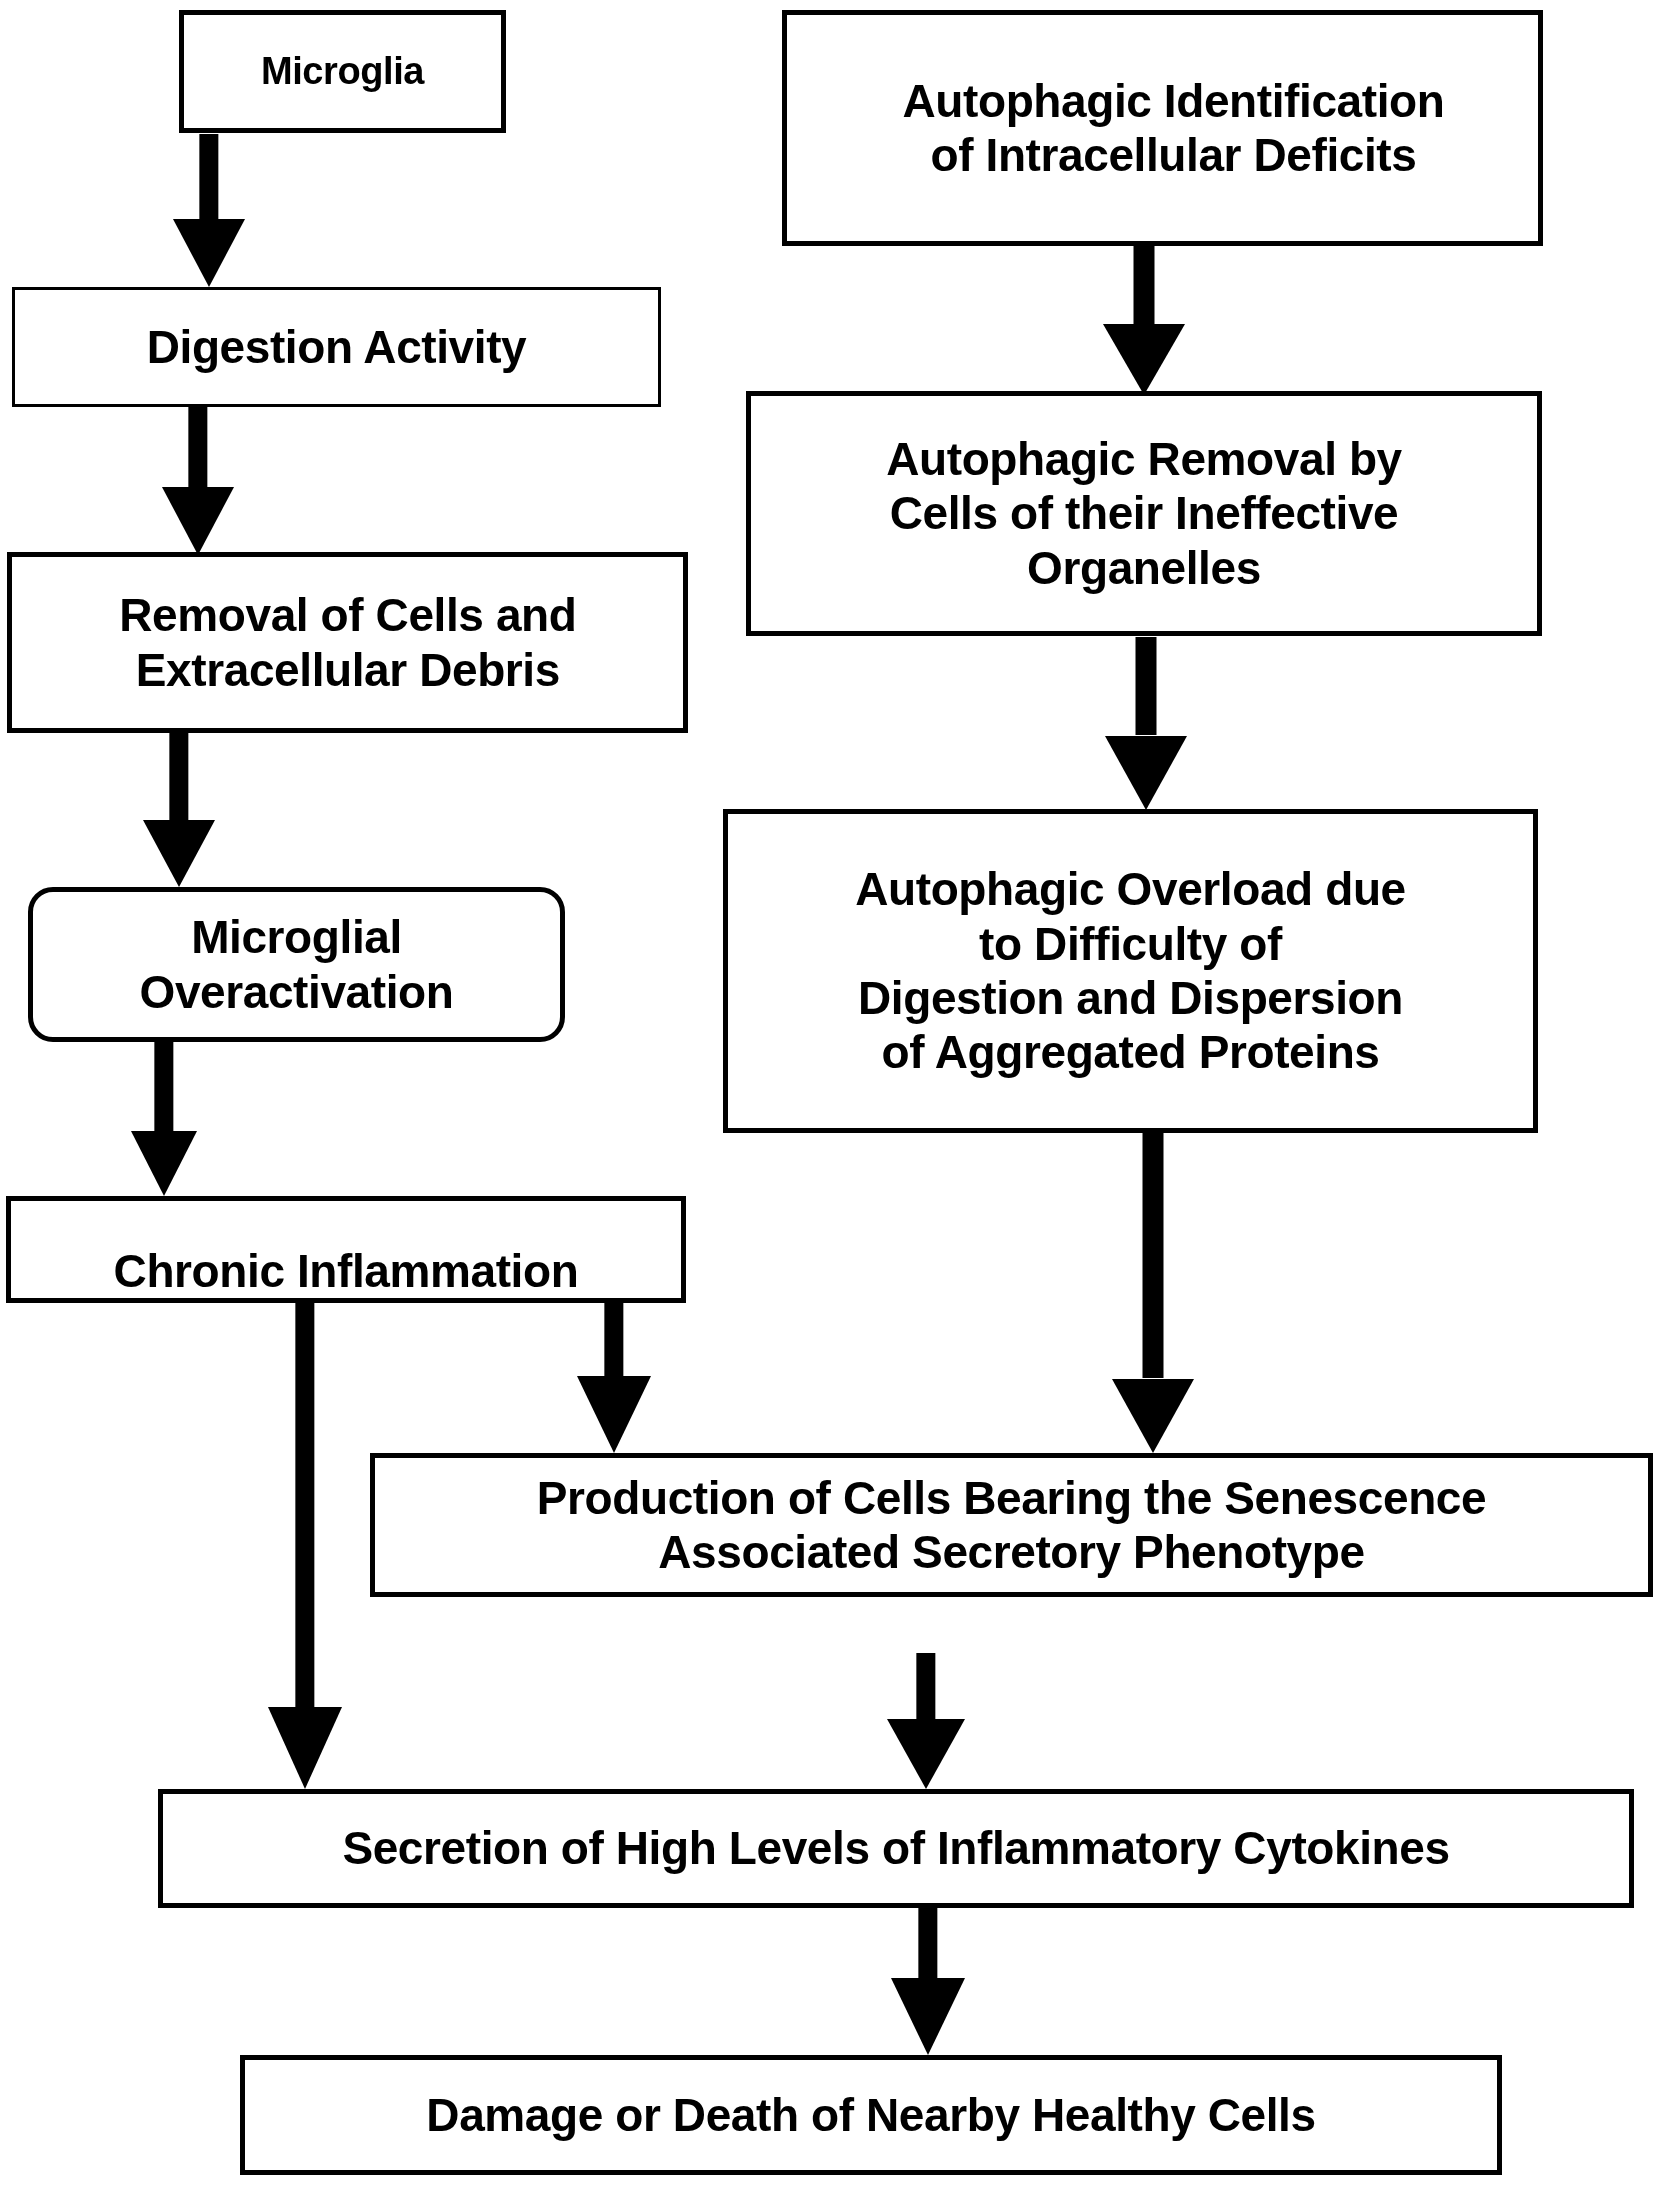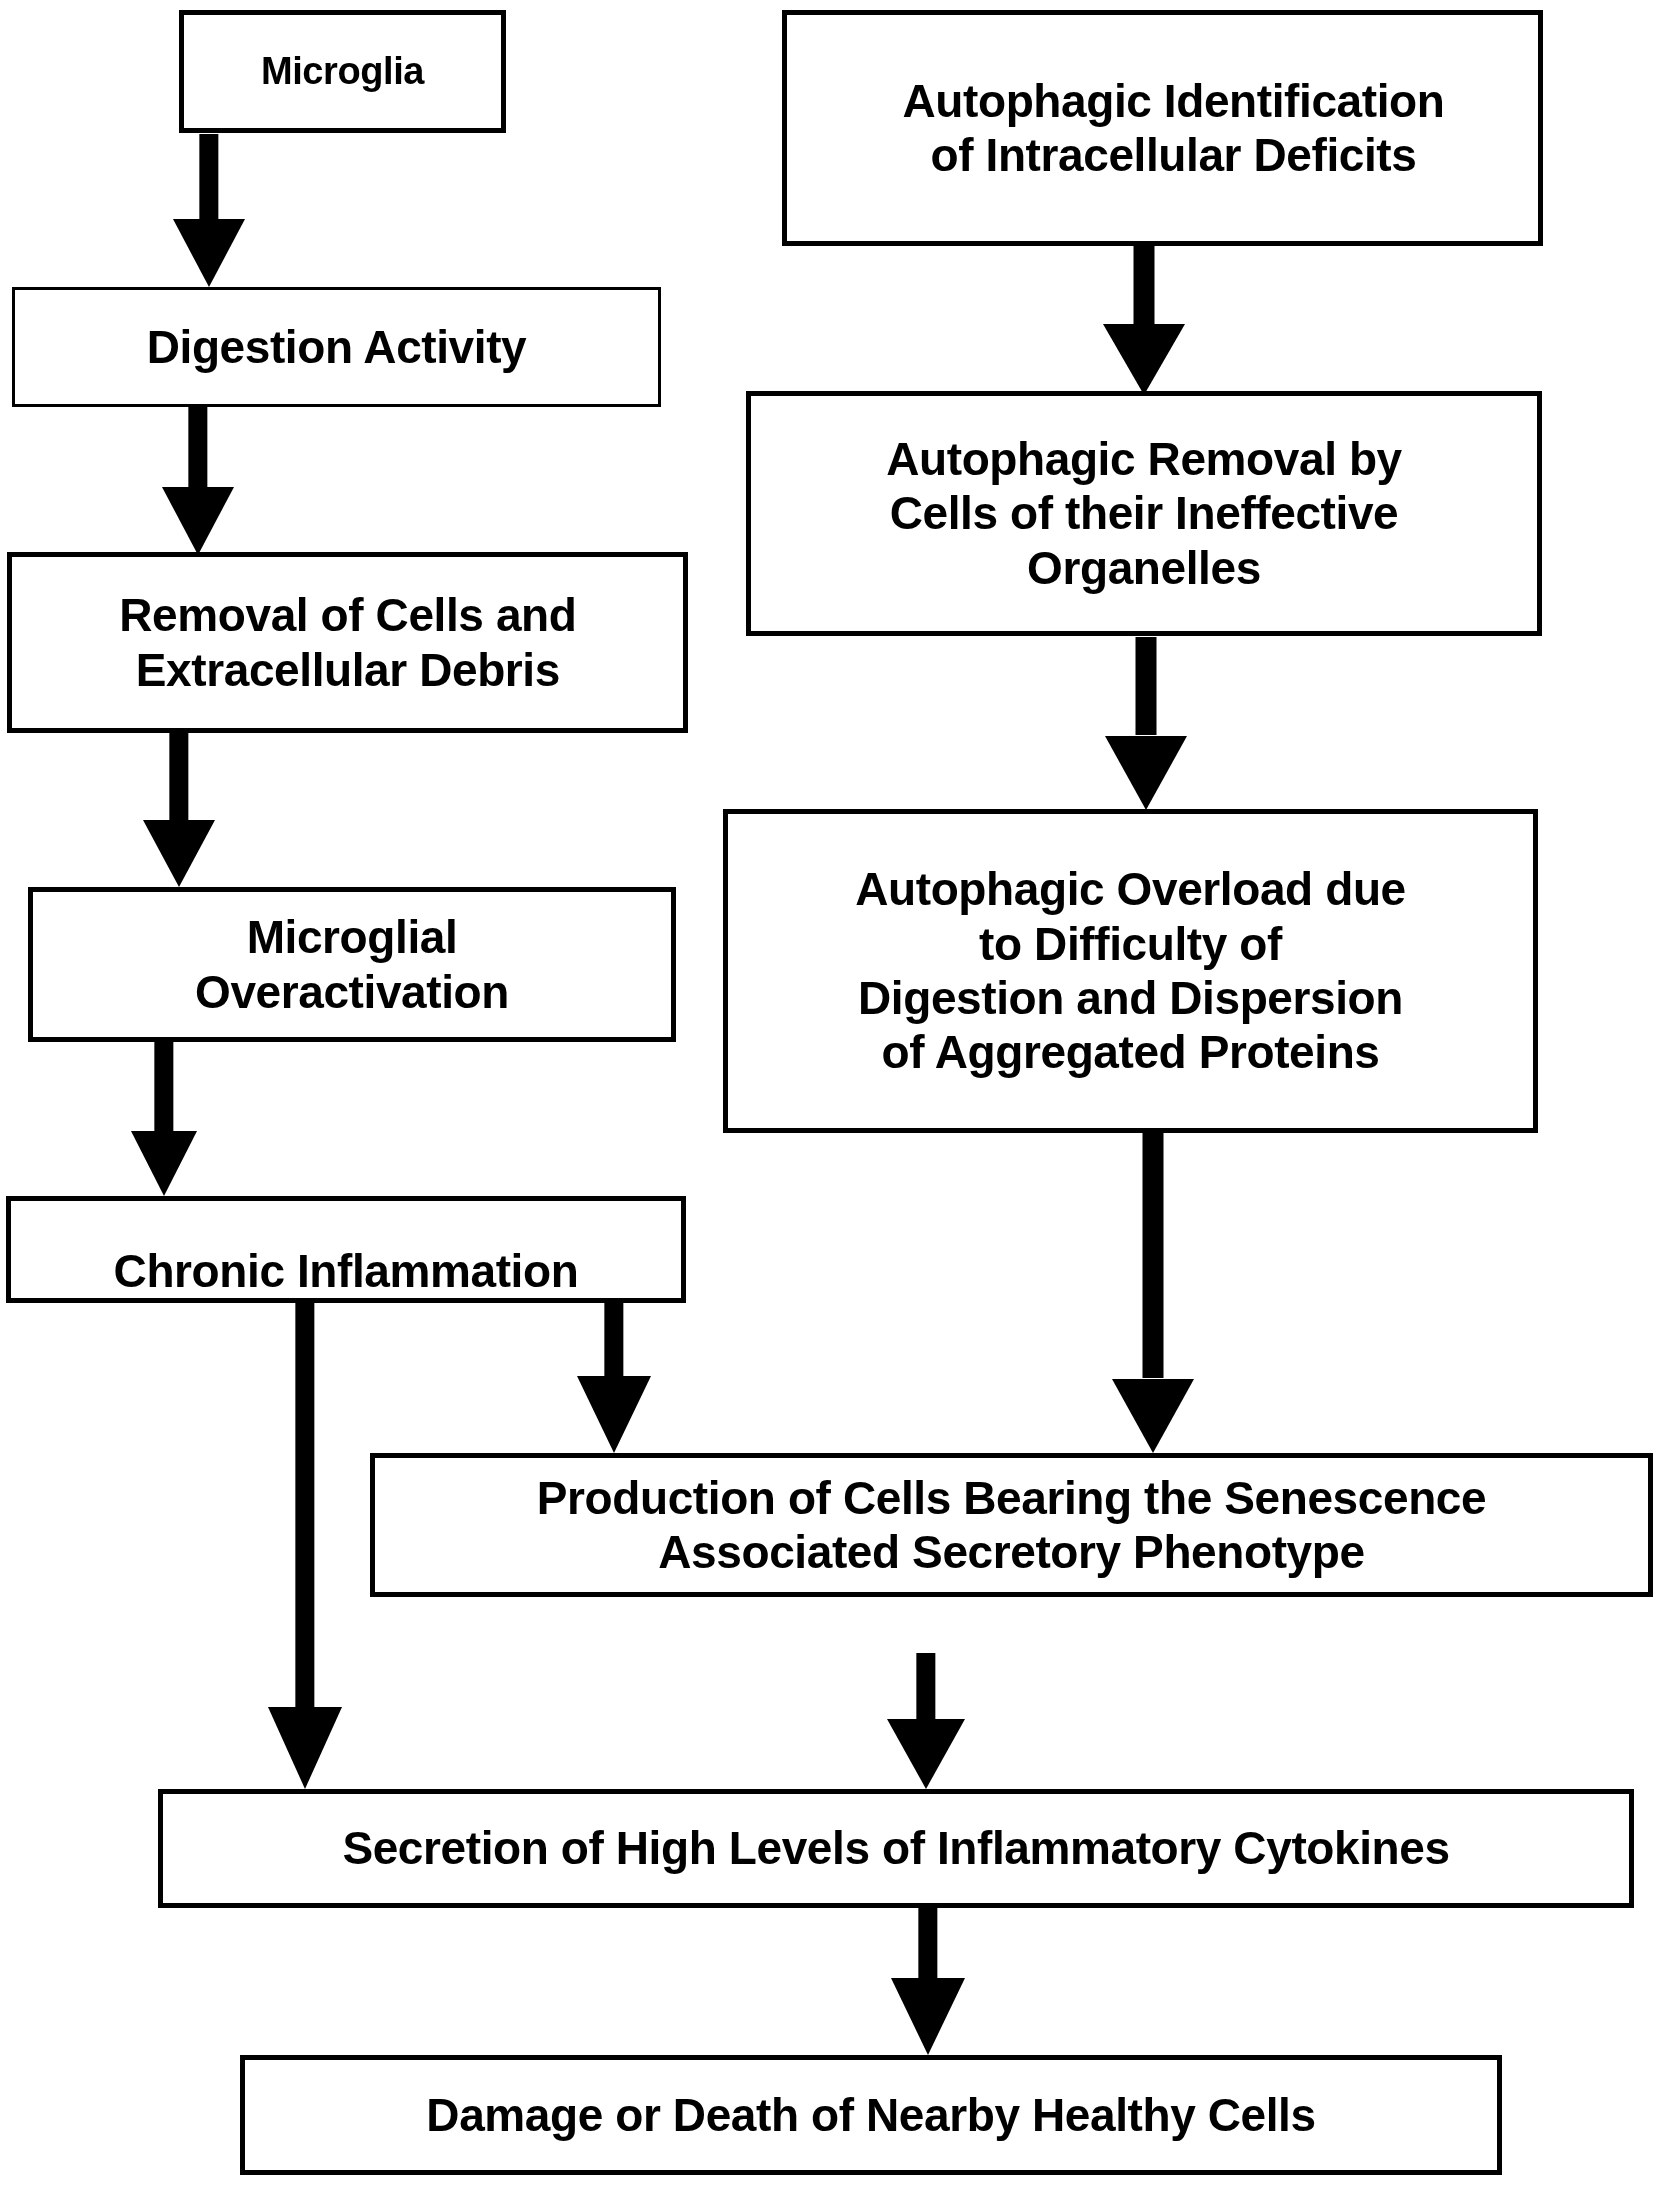--- a/index.html
+++ b/index.html
@@ -75,21 +75,21 @@
   <div class="node f62" style="left:7.4px;top:552px;width:681px;height:181px;">
     <span class="txt">Removal of Cells and
 Extracellular Debris</span>
   </div>
 
   <div class="arrow" style="left:119px;top:733px;width:119px;height:154px;">
     <div class="shaft" style="width:19.3px;height:93px;"></div>
     <div class="head" style="border-left-width:36px;border-right-width:36px;border-top-width:67px;"></div>
   </div>
 
-  <div class="node f62" style="left:28px;top:887px;width:648px;height:155px;">
+  <div class="node f62" style="left:28px;top:887px;width:537px;height:155px;border-radius:25px;">
     <span class="txt">Microglial
 Overactivation</span>
   </div>
 
   <div class="arrow" style="left:108px;top:1041px;width:112px;height:155px;">
     <div class="shaft" style="width:19.3px;height:95px;"></div>
     <div class="head" style="border-left-width:33px;border-right-width:33px;border-top-width:65px;"></div>
   </div>
 
   <div class="node f62" style="left:6px;top:1196px;width:680px;height:107px;align-items:flex-end;">

